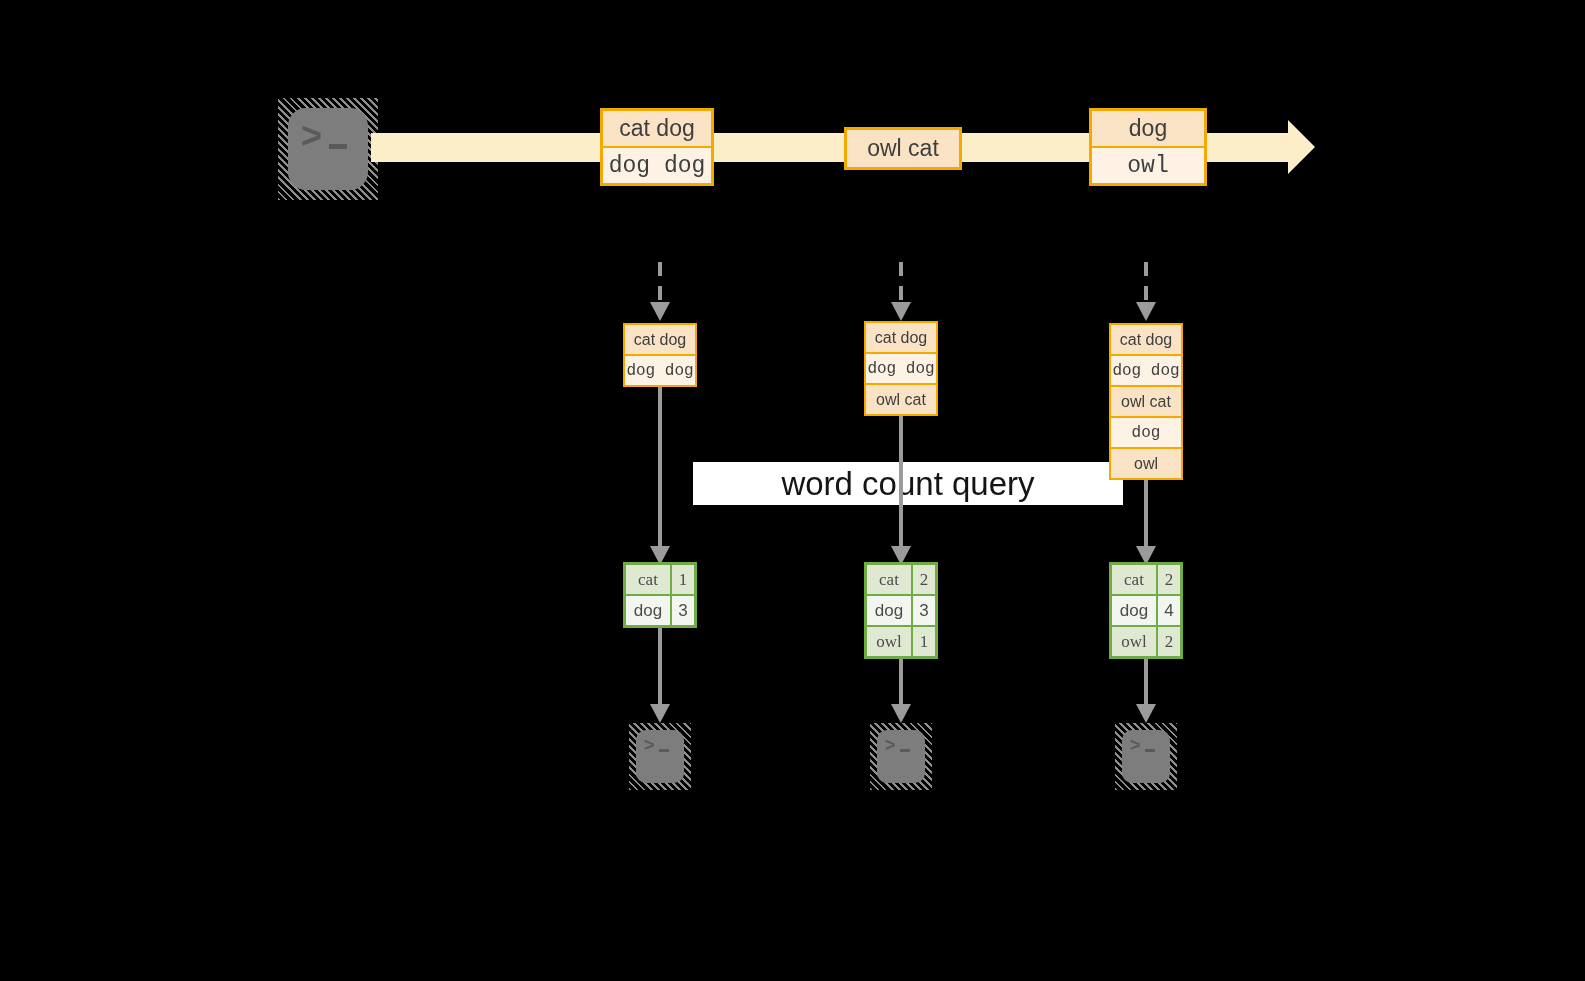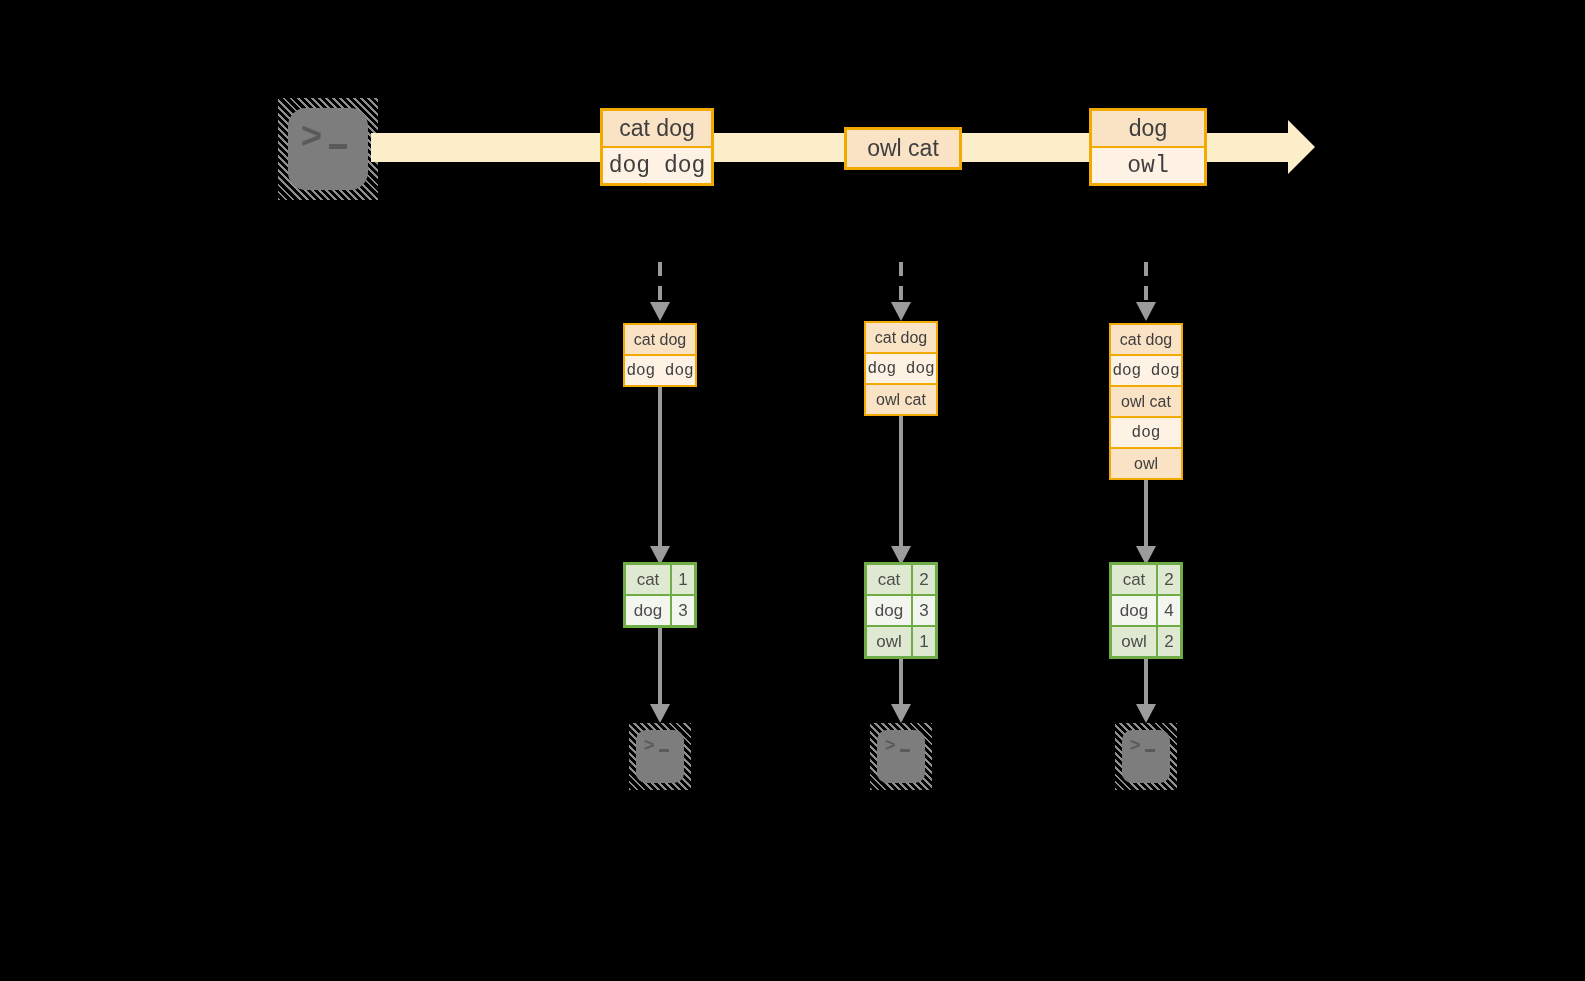--- a/index.html
+++ b/index.html
@@ -68,21 +68,21 @@
   .query-band span{font-size:33px;color:#141414;}
   
   .gtable{
     position:absolute;display:grid;grid-template-columns:44px 22px;gap:2px;
     grid-auto-rows:29px;
     background:var(--green_border,#6fac46);
     border:3px solid var(--green_border,#6fac46);
     z-index:4;
   }
   .gcell{display:flex;align-items:center;justify-content:center;font-size:17px;color:#4c4c4c;}
-  .sage{background:var(--fill_sage,#dfe9d2);}
+  .sage{background:var(--fill_sage,#dfe9d2);font-family:Liberation Serif, serif;}
   .lightg{background:var(--fill_sage_light,#f3f6ee);}
 </style>
 </head>
 <body>
 
 <div class="canvas">
 
   <div class="stream-shaft"></div>
   <div class="stream-head"></div>
 
@@ -122,20 +122,23 @@
     <div class="ocell sm peach">owl cat</div>
   </div>
   <div class="obox buf" style="left:1109px;top:323px;width:74px;">
     <div class="ocell sm peach">cat dog</div>
     <div class="ocell sm cream">dog dog</div>
     <div class="ocell sm peach">owl cat</div>
     <div class="ocell sm cream">dog</div>
     <div class="ocell sm peach">owl</div>
   </div>
 
+  <div class="query-band">
+    <span>word count query</span>
+  </div>
 
   <div class="vline" style="left:658px;top:387px;height:161px;"></div>
   <div class="head-down" style="left:650px;top:546px;"></div>
   <div class="vline" style="left:899px;top:416px;height:132px;"></div>
   <div class="head-down" style="left:891px;top:546px;"></div>
   <div class="vline" style="left:1144px;top:480px;height:68px;"></div>
   <div class="head-down" style="left:1136px;top:546px;"></div>
 
   <div class="gtable" style="left:623px;top:562px;">
     <div class="gcell sage">cat</div>

